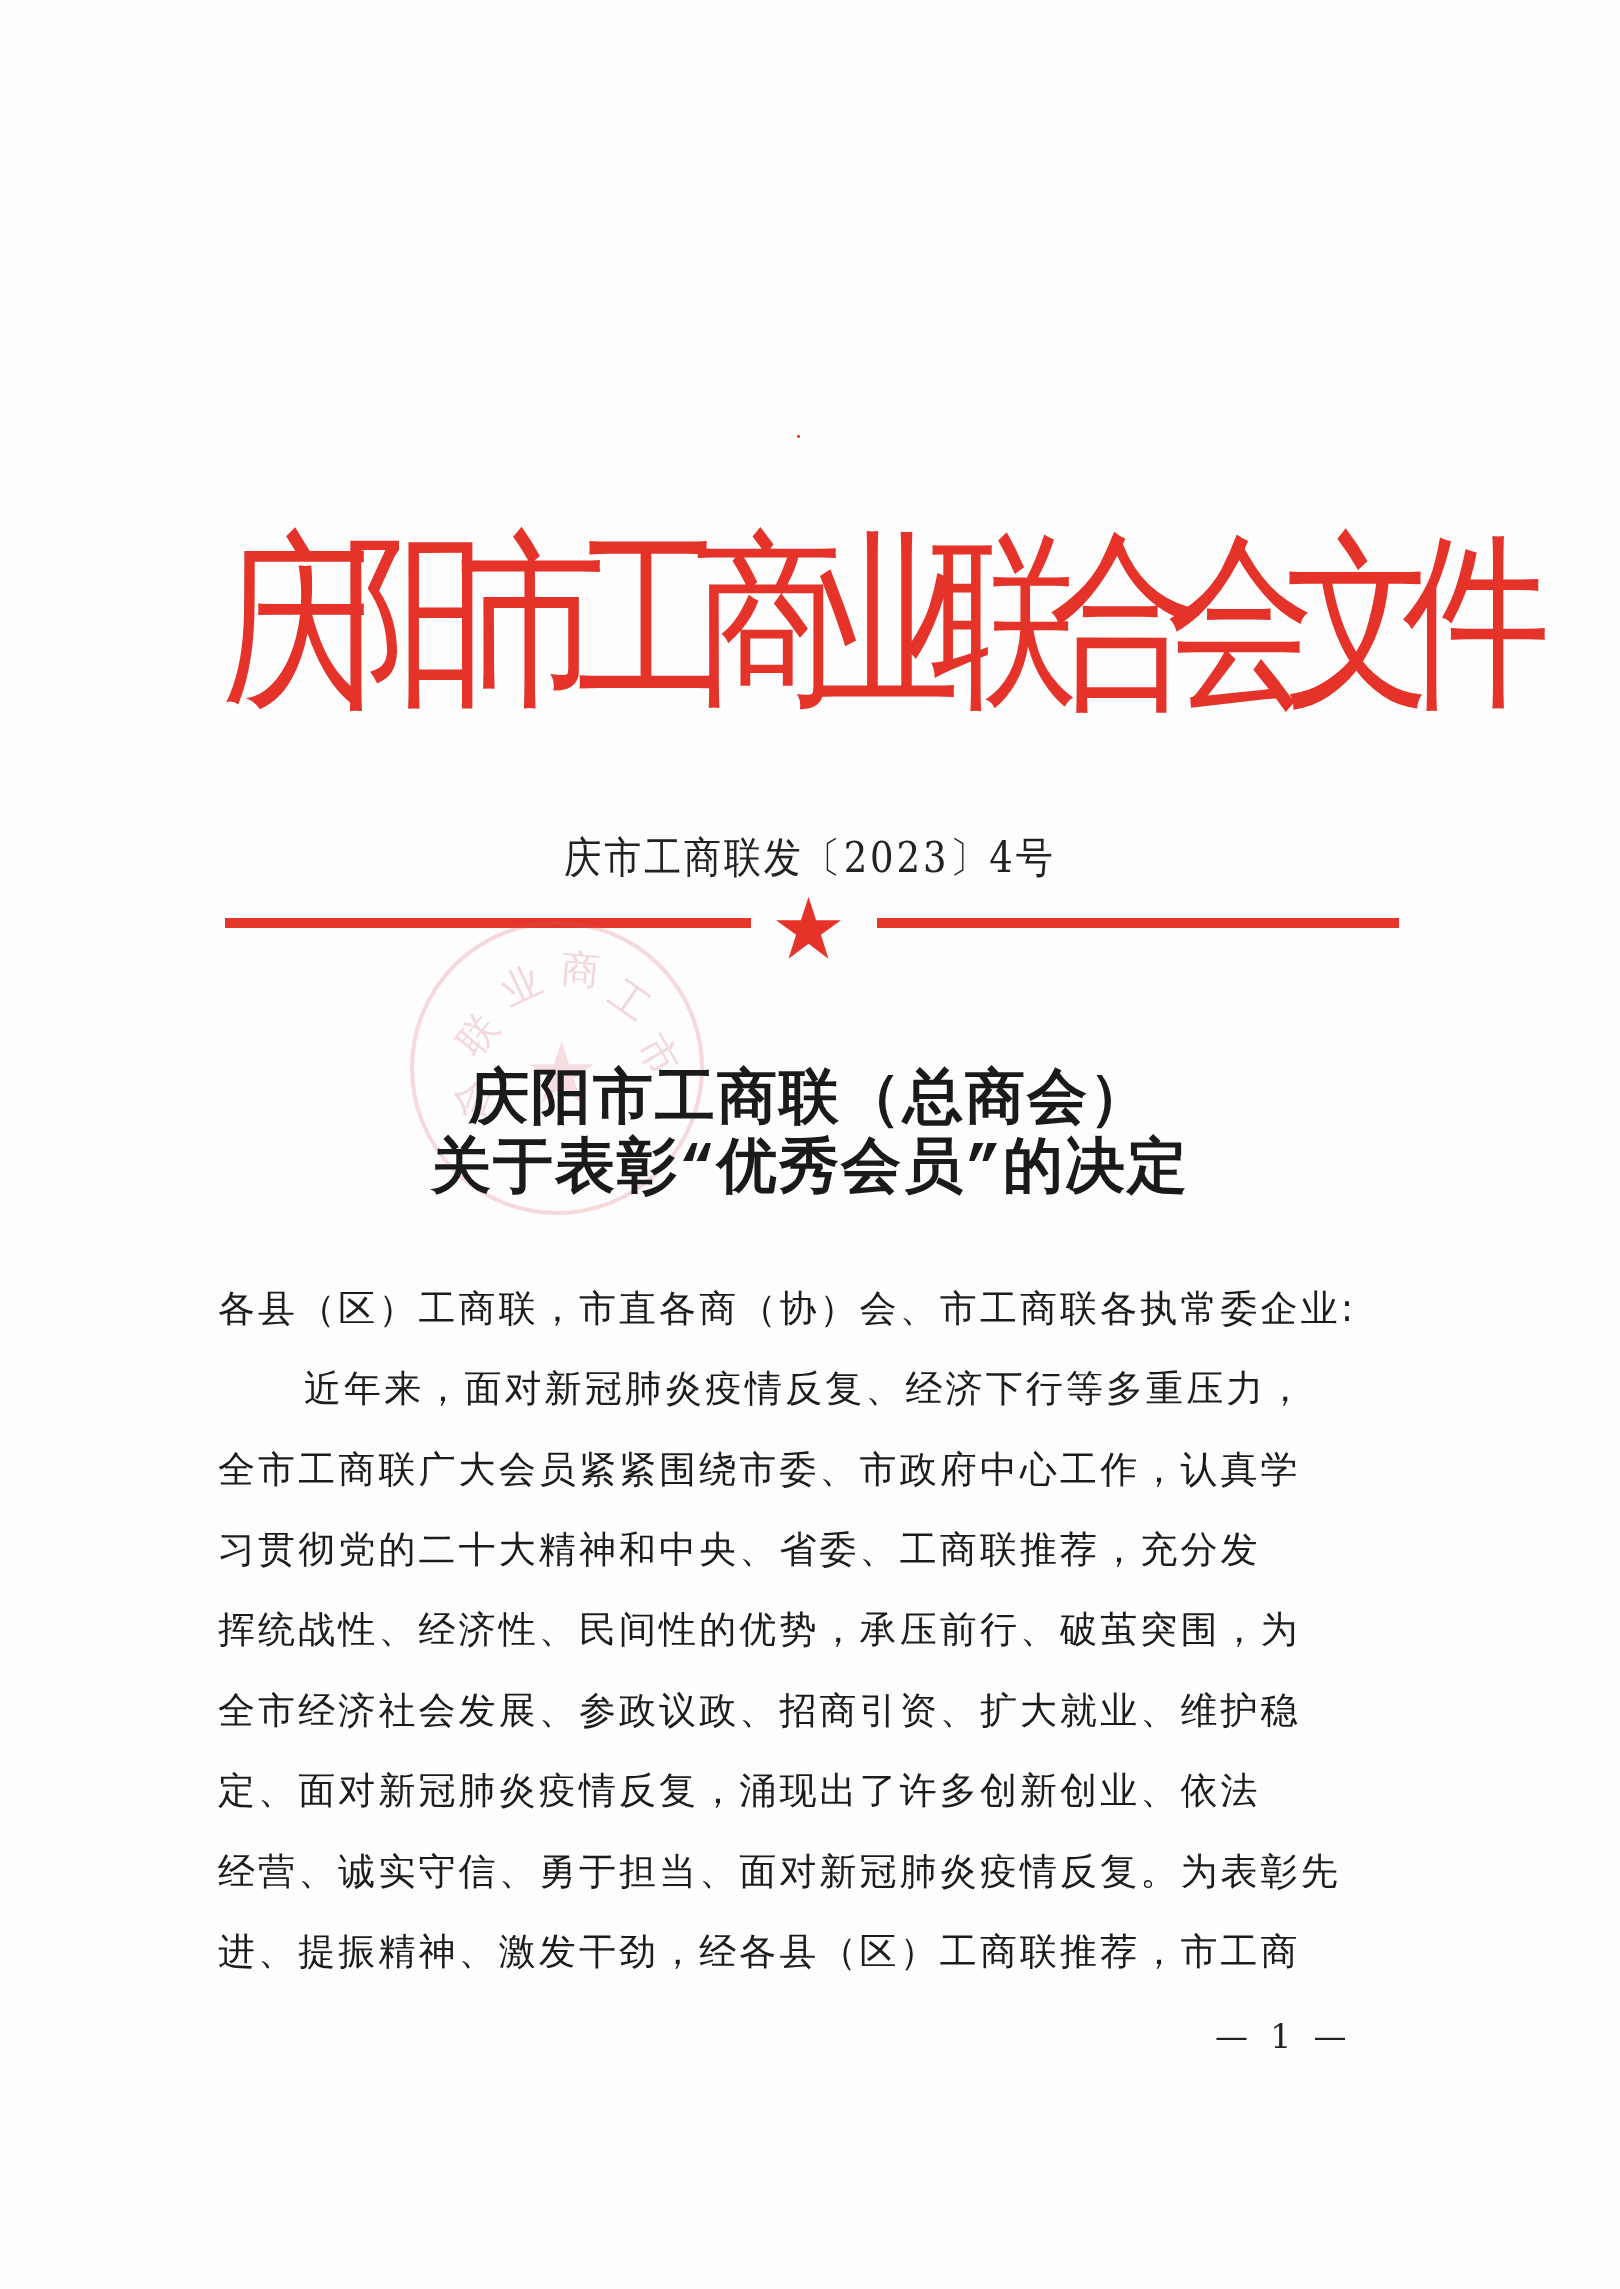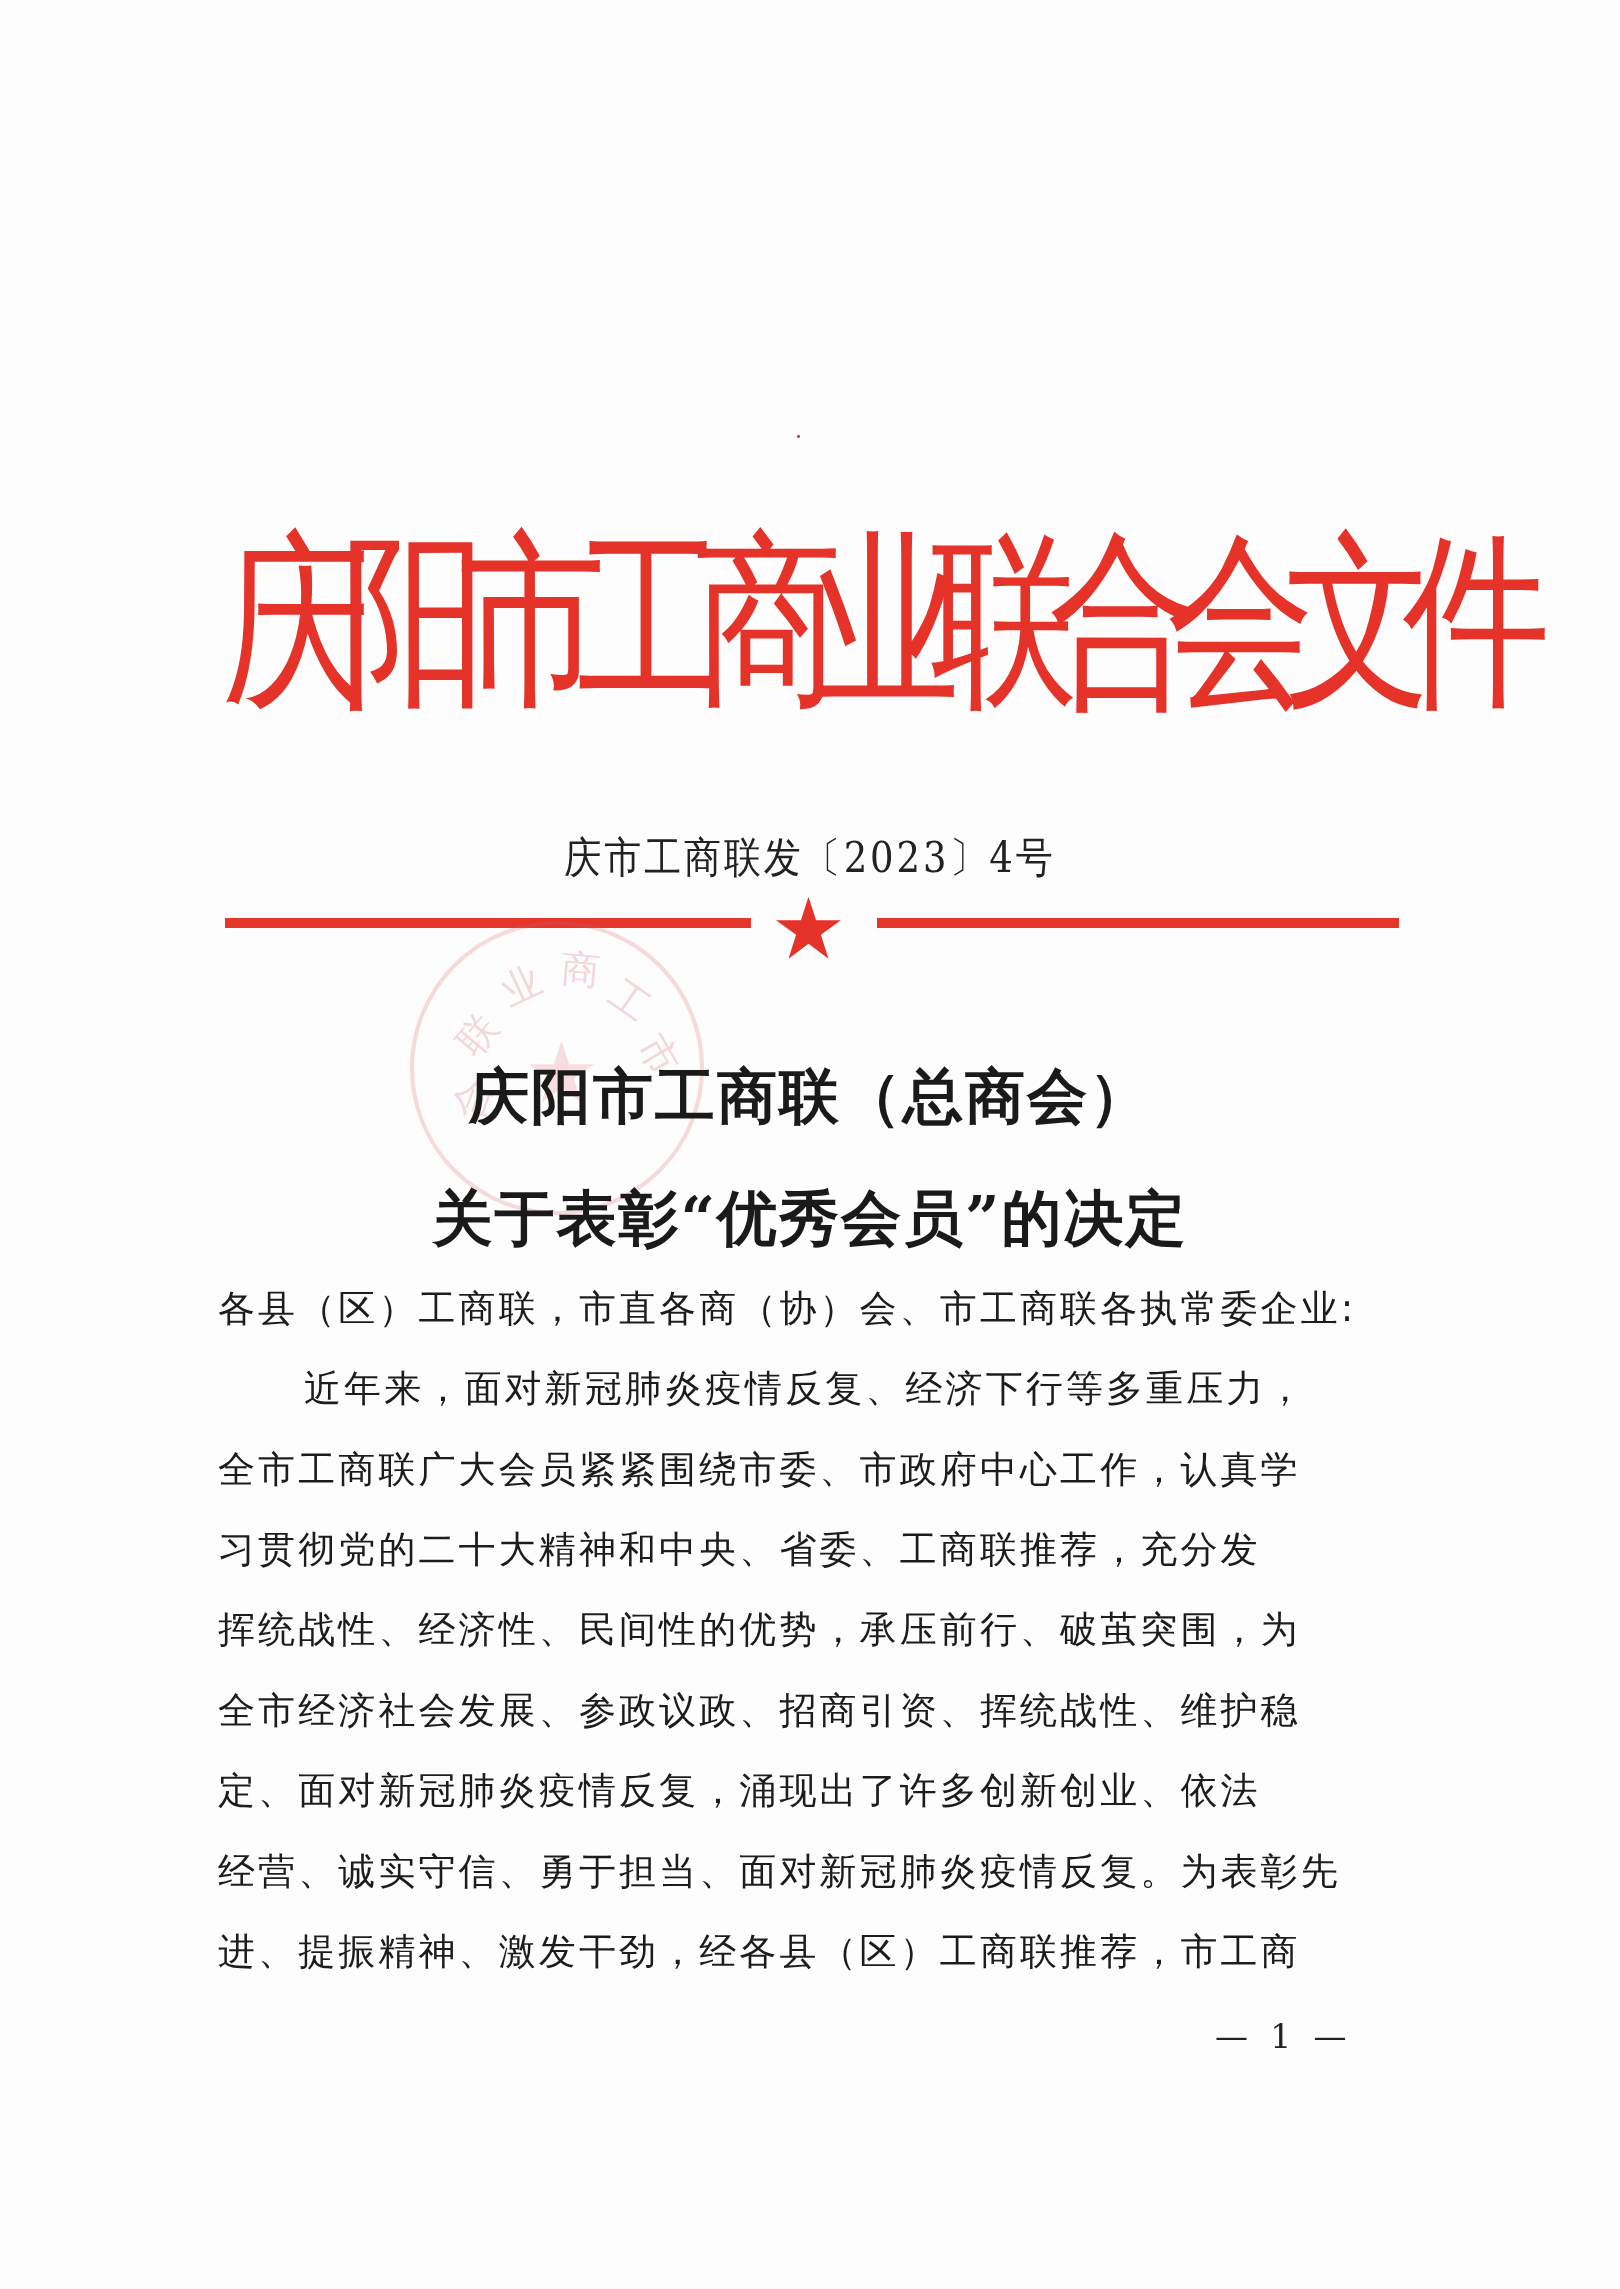--- a/index.html
+++ b/index.html
@@ -98,21 +98,21 @@
       left: 0;
       width: 1620px;
       text-align: center;
       font-family: "DejaVu Serif", "Liberation Serif", serif;
       font-weight: bold;
       font-size: 60px;
       color: #1a1a1a;
       letter-spacing: 2px;
     }
     .title.line1 { top: 1057px; }
-    .title.line2 { top: 1179px; }
+    .title.line2 { top: 1126px; font-family: Liberation Mono, monospace; }
     .body-text {
       position: absolute;
       left: 218px;
       width: 1176px;
       font-family: "DejaVu Sans", "Liberation Sans", sans-serif;
       font-size: 37px;
       color: #1c1c1c;
       letter-spacing: 3.1px;
       white-space: nowrap;
     }
@@ -180,20 +180,20 @@
 
   <div class="title line1">庆阳市工商联（总商会）</div>
   <div class="title line2">关于表彰“优秀会员”的决定</div>
 
   <div class="body-text" style="top:1284px;">各县（区）工商联，市直各商（协）会、市工商联各执常委企业:</div>
 
   <div class="body-text" style="top:1364px; left:304px;">近年来，面对新冠肺炎疫情反复、经济下行等多重压力，</div>
   <div class="body-text" style="top:1445px;">全市工商联广大会员紧紧围绕市委、市政府中心工作，认真学</div>
   <div class="body-text" style="top:1525px;">习贯彻党的二十大精神和中央、省委、工商联推荐，充分发</div>
   <div class="body-text" style="top:1605px;">挥统战性、经济性、民间性的优势，承压前行、破茧突围，为</div>
-  <div class="body-text" style="top:1686px;">全市经济社会发展、参政议政、招商引资、挥统战性、维护稳</div>
+  <div class="body-text" style="top:1686px;">全市经济社会发展、参政议政、招商引资、扩大就业、维护稳</div>
   <div class="body-text" style="top:1766px;">定、面对新冠肺炎疫情反复，涌现出了许多创新创业、依法</div>
   <div class="body-text" style="top:1847px;">经营、诚实守信、勇于担当、面对新冠肺炎疫情反复。为表彰先</div>
   <div class="body-text" style="top:1927px;">进、提振精神、激发干劲，经各县（区）工商联推荐，市工商</div>
 
   <div class="footer-page">— 1 —</div>
 </div>
 
 
 </body></html>

